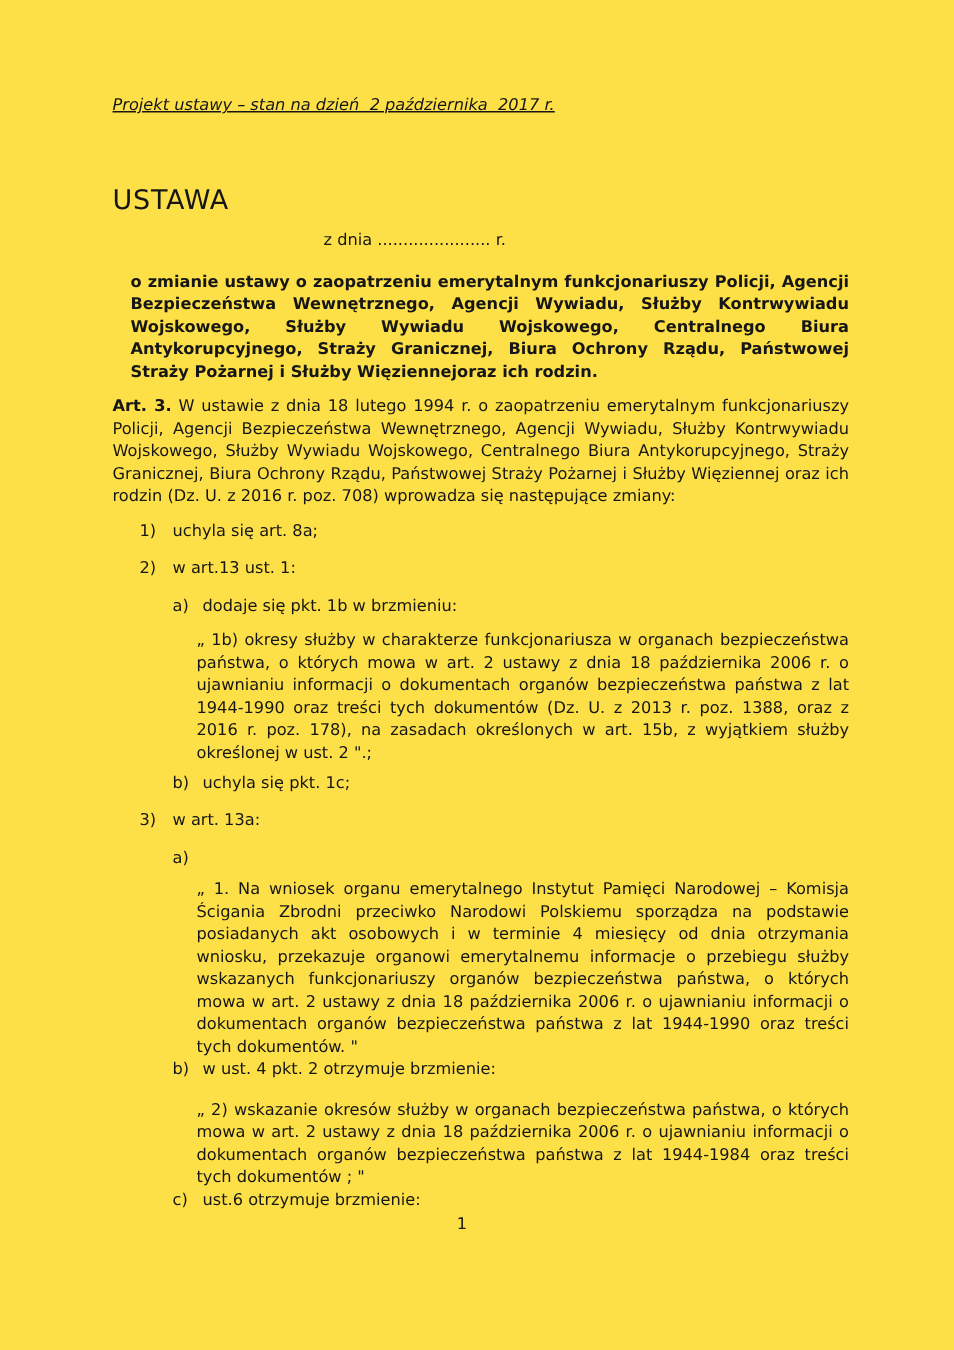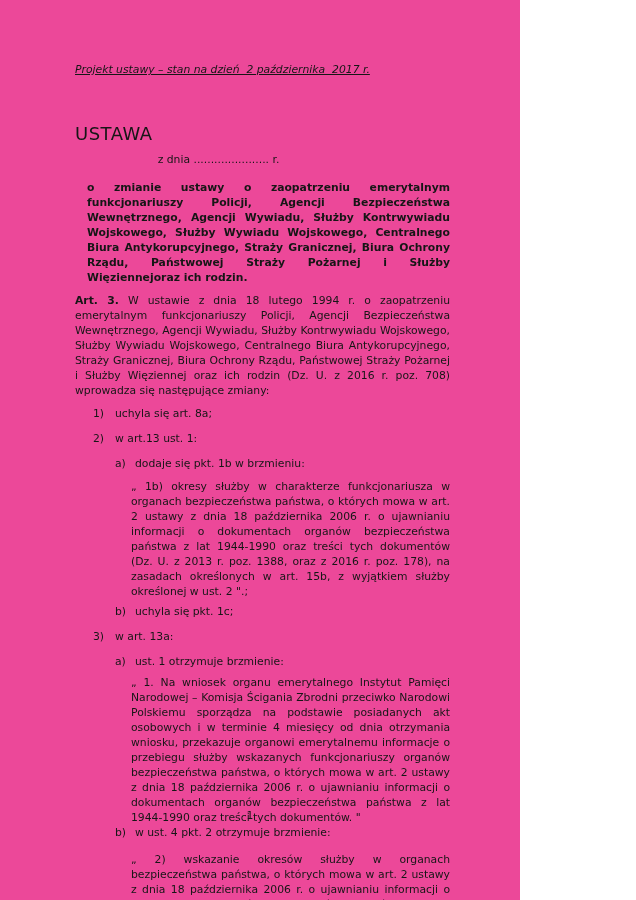--- a/index.html
+++ b/index.html
@@ -2,24 +2,24 @@
 <html lang="pl"><head>
 <meta charset="utf-8">
 <style>
   html, body {
     margin: 0;
     padding: 0;
     background: #ffffff;
   }
   .page {
     position: relative;
-    width: 520px;
+    width: 636px;
     height: 900px;
     box-sizing: border-box;
-    background: #ec4899;
+    background: #fde047;
     color: #161616;
     font-family: "DejaVu Sans", "Liberation Sans", sans-serif;
     font-size: 10.8px;
     line-height: 15px;
     padding: 62px 70px 0 75px;
     overflow: hidden;
   }
   .header-note {
     font-style: italic;
     white-space: nowrap;
@@ -121,21 +121,20 @@
     <span class="item-text">uchyla się pkt. 1c;</span>
   </div>
 
   <div class="blk item lvl1">
     <span class="marker">3)</span>
     <span class="item-text">w art. 13a:</span>
   </div>
 
   <div class="blk item lvl2">
     <span class="marker">a)</span>
-    <span class="item-text">ust. 1 otrzymuje brzmienie:</span>
   </div>
 
   <div class="blk quote mt6">„ 1. Na wniosek organu emerytalnego Instytut Pamięci Narodowej – Komisja Ścigania Zbrodni przeciwko Narodowi Polskiemu sporządza na podstawie posiadanych akt osobowych i w terminie 4 miesięcy od dnia otrzymania wniosku, przekazuje organowi emerytalnemu informacje o przebiegu służby wskazanych funkcjonariuszy organów bezpieczeństwa państwa, o których mowa w art. 2 ustawy z dnia 18 października 2006 r. o ujawnianiu informacji o dokumentach organów bezpieczeństwa państwa z lat 1944-1990 oraz treści tych dokumentów. "</div>
 
   <div class="blk item lvl2 tight">
     <span class="marker">b)</span>
     <span class="item-text">w ust. 4 pkt. 2 otrzymuje brzmienie:</span>
   </div>
 
   <div class="blk quote mt12">„ 2) wskazanie okresów służby w organach bezpieczeństwa państwa, o których mowa w art. 2 ustawy z dnia 18 października 2006 r. o ujawnianiu informacji o dokumentach organów bezpieczeństwa państwa z lat 1944-1984 oraz treści tych dokumentów ; "</div>

